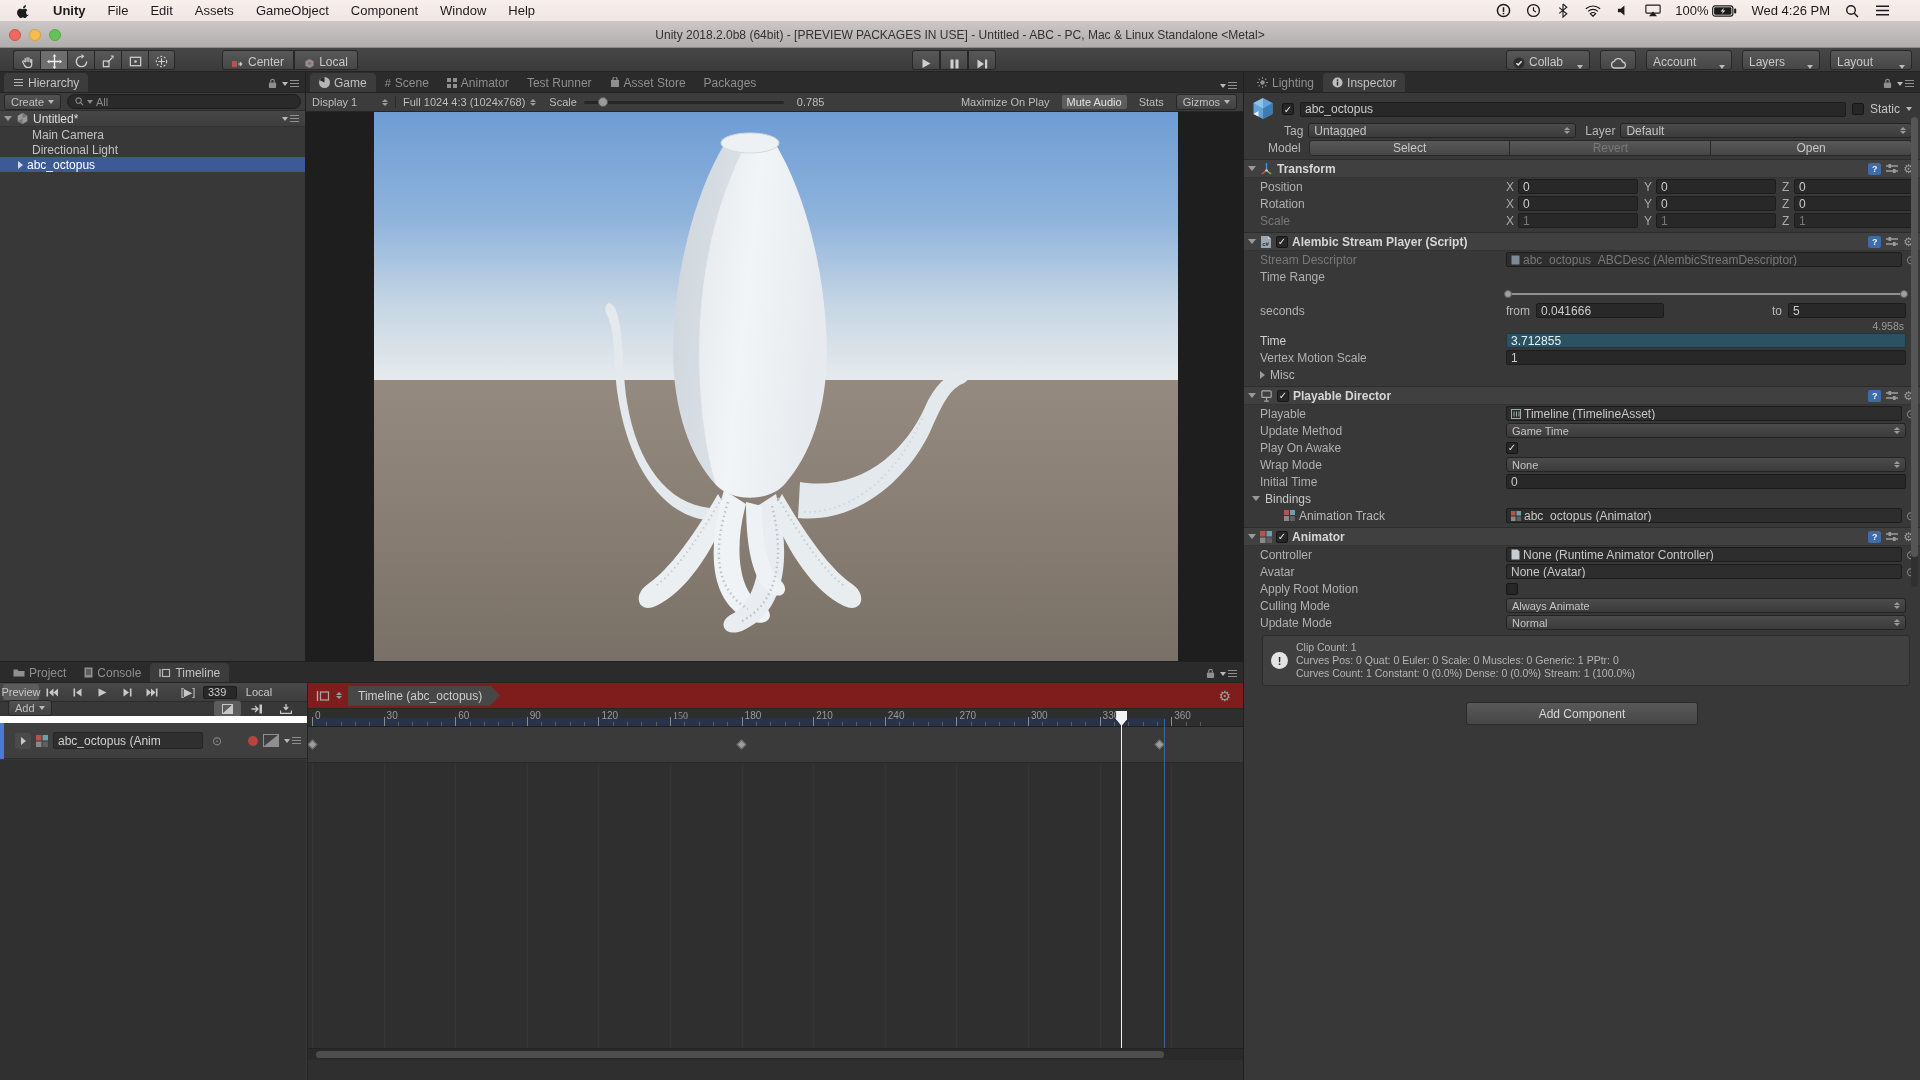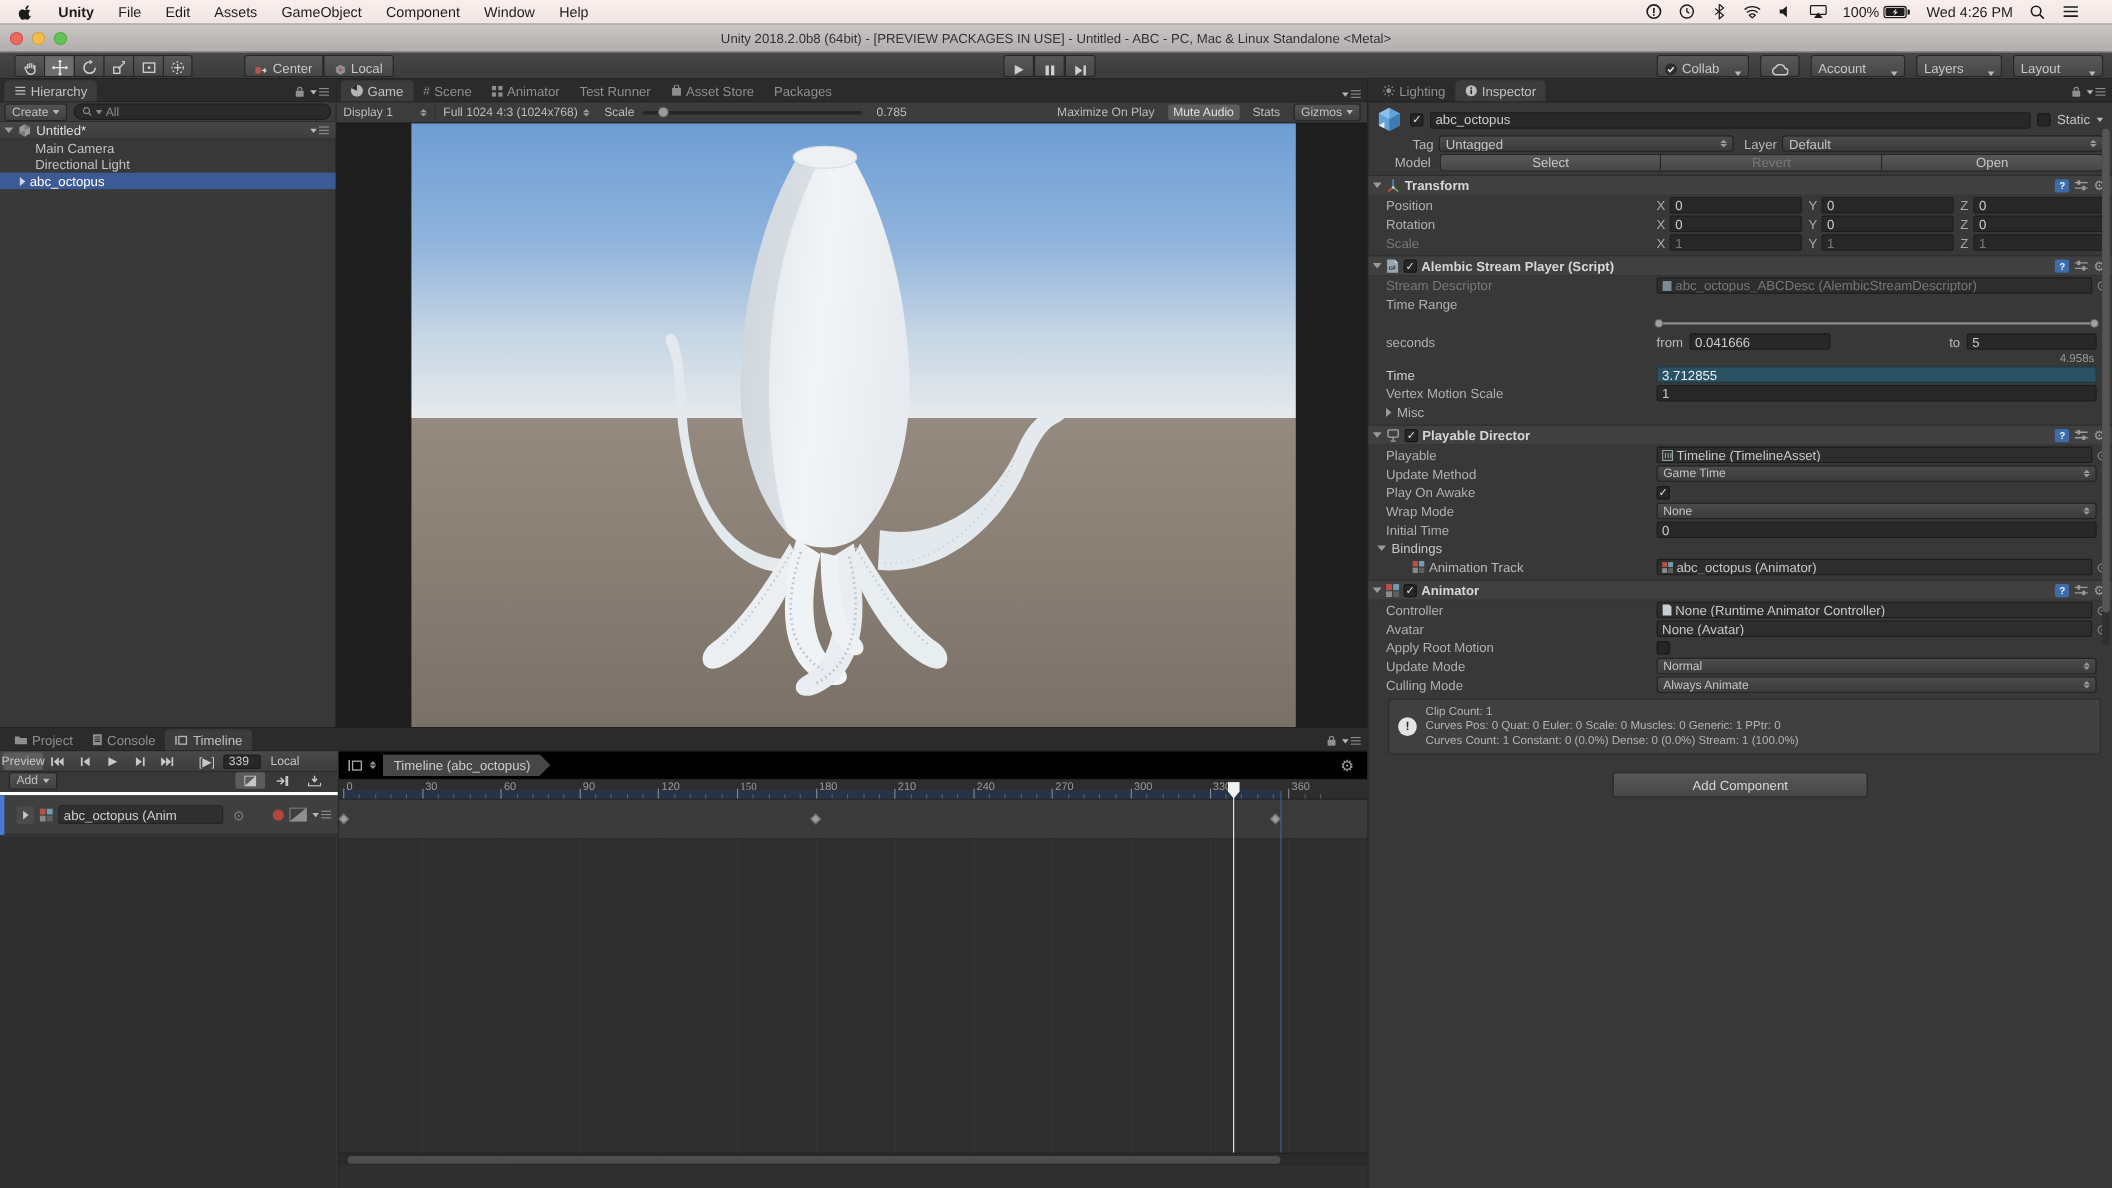--- a/index.html
+++ b/index.html
@@ -110,30 +110,30 @@
     border-radius:3px;display:flex;align-items:center;justify-content:center;color:#d6d6d6}
   #insp-scroll{position:absolute;right:2px;top:24px;width:7px;height:470px;background:#303030;border-radius:4px}
   #insp-thumb{position:absolute;left:0;top:0;width:7px;height:440px;background:#555;border-radius:4px}
   
   #timelinewin{position:absolute;left:0;top:661px;width:1243px;height:419px;background:#383838;border-top:1px solid #1f1f1f;box-sizing:border-box}
   #tl-left{position:absolute;left:0;top:21px;width:308px;bottom:0;border-right:1px solid #232323;box-sizing:border-box;background:#383838}
   #transport{height:19px;background:linear-gradient(#484848,#3d3d3d);border-bottom:1px solid #2b2b2b;display:flex;
     align-items:center;padding:0 3px;gap:1px;box-sizing:border-box}
   .trbtn{width:24px;height:16px;display:flex;align-items:center;justify-content:center;border-radius:2px;color:#c8c8c8}
   .trbtn.pressed{background:#5c5c5c}
-  #addrow{height:21px;background:#383838;border-bottom:3px solid #ffffff;display:flex;align-items:flex-start;padding:0 8px;box-sizing:border-box}
+  #addrow{height:21px;background:#383838;border-bottom:7px solid #ffffff;display:flex;align-items:flex-end;padding:0 8px;box-sizing:border-box}
   #trackhead{height:36px;background:#3f3f3f;border-bottom:1px solid #2a2a2a;display:flex;align-items:center;gap:5px;
     padding-right:6px;box-sizing:border-box;position:relative}
   #trackhead .bluebar{width:4px;height:36px;background:#4a79d6;flex:none;margin-right:6px}
   .namebox{width:150px;height:17px;background:#2f2f2f;border:1px solid #242424;border-radius:2px;display:flex;align-items:center;
     padding:0 4px;color:#d0d0d0;box-sizing:border-box;overflow:hidden;white-space:nowrap}
   .recdot{width:10px;height:10px;border-radius:50%;background:var(--rec)}
   #tl-leftrest{position:absolute;left:0;top:77px;right:1px;bottom:0;background:#303030}
   #tl-content{position:absolute;left:308px;top:21px;right:0;bottom:0;background:#2f2f2f;overflow:hidden}
-  #tl-topbar{height:26px;background:#000000;border-bottom:1px solid #272727;display:flex;align-items:center;gap:6px;
+  #tl-topbar{height:26px;background:#7f1d1d;border-bottom:1px solid #272727;display:flex;align-items:center;gap:6px;
     padding:0 8px;box-sizing:border-box}
   .crumb{height:20px;background:#474747;display:flex;align-items:center;padding:0 18px 0 10px;color:#cccccc;
     clip-path:polygon(0 0,calc(100% - 10px) 0,100% 50%,calc(100% - 10px) 100%,0 100%)}
   #ruler{position:absolute;left:0;top:26px;right:0;height:18px;background:#2e2e2e;border-bottom:1px solid #202020;box-sizing:border-box}
   .tick-label{position:absolute;top:1px;font-size:10px;color:#9a9a9a}
   .tick-major{position:absolute;bottom:0;width:1px;height:9px;background:#8a8a8a}
   .tick-minor{position:absolute;bottom:0;width:1px;height:4px;background:#5e5e5e}
   #band{position:absolute;bottom:0;height:8px;background:#263349}
   #trackrow{position:absolute;left:0;top:44px;right:0;height:36px;background:#3a3a3a;border-bottom:1px solid #282828;box-sizing:border-box}
   #tracksbg{position:absolute;left:0;top:80px;right:0;height:285px;background:#2f2f2f}
@@ -912,36 +912,36 @@
             <span>None (Avatar)</span>
           </span>
         </span>
       <span class="picker">⊙</span>
     </div>
     <div class="irow">
       <span class="ilabel">Apply Root Motion</span>
       <span class="chk"></span>
     </div>
     <div class="irow">
+      <span class="ilabel">Culling Mode</span>
+      <span class="fzone" style="margin-right:14px">
+          <span class="drop">
+        <span class="sm">Always Animate</span>
+        <span class="spin">
+              <i class="up"></i>
+              <i class="dn"></i>
+            </span>
+          </span>
+      </span>
+    </div>
+    <div class="irow">
       <span class="ilabel">Update Mode</span>
       <span class="fzone" style="margin-right:14px">
           <span class="drop">
         <span class="sm">Normal</span>
-        <span class="spin">
-              <i class="up"></i>
-              <i class="dn"></i>
-            </span>
-          </span>
-      </span>
-    </div>
-    <div class="irow">
-      <span class="ilabel">Culling Mode</span>
-      <span class="fzone" style="margin-right:14px">
-          <span class="drop">
-        <span class="sm">Always Animate</span>
         <span class="spin">
               <i class="up"></i>
               <i class="dn"></i>
             </span>
           </span>
       </span>
     </div>
     <div class="infobox">
       <span class="warncircle">
           <span>!</span>

